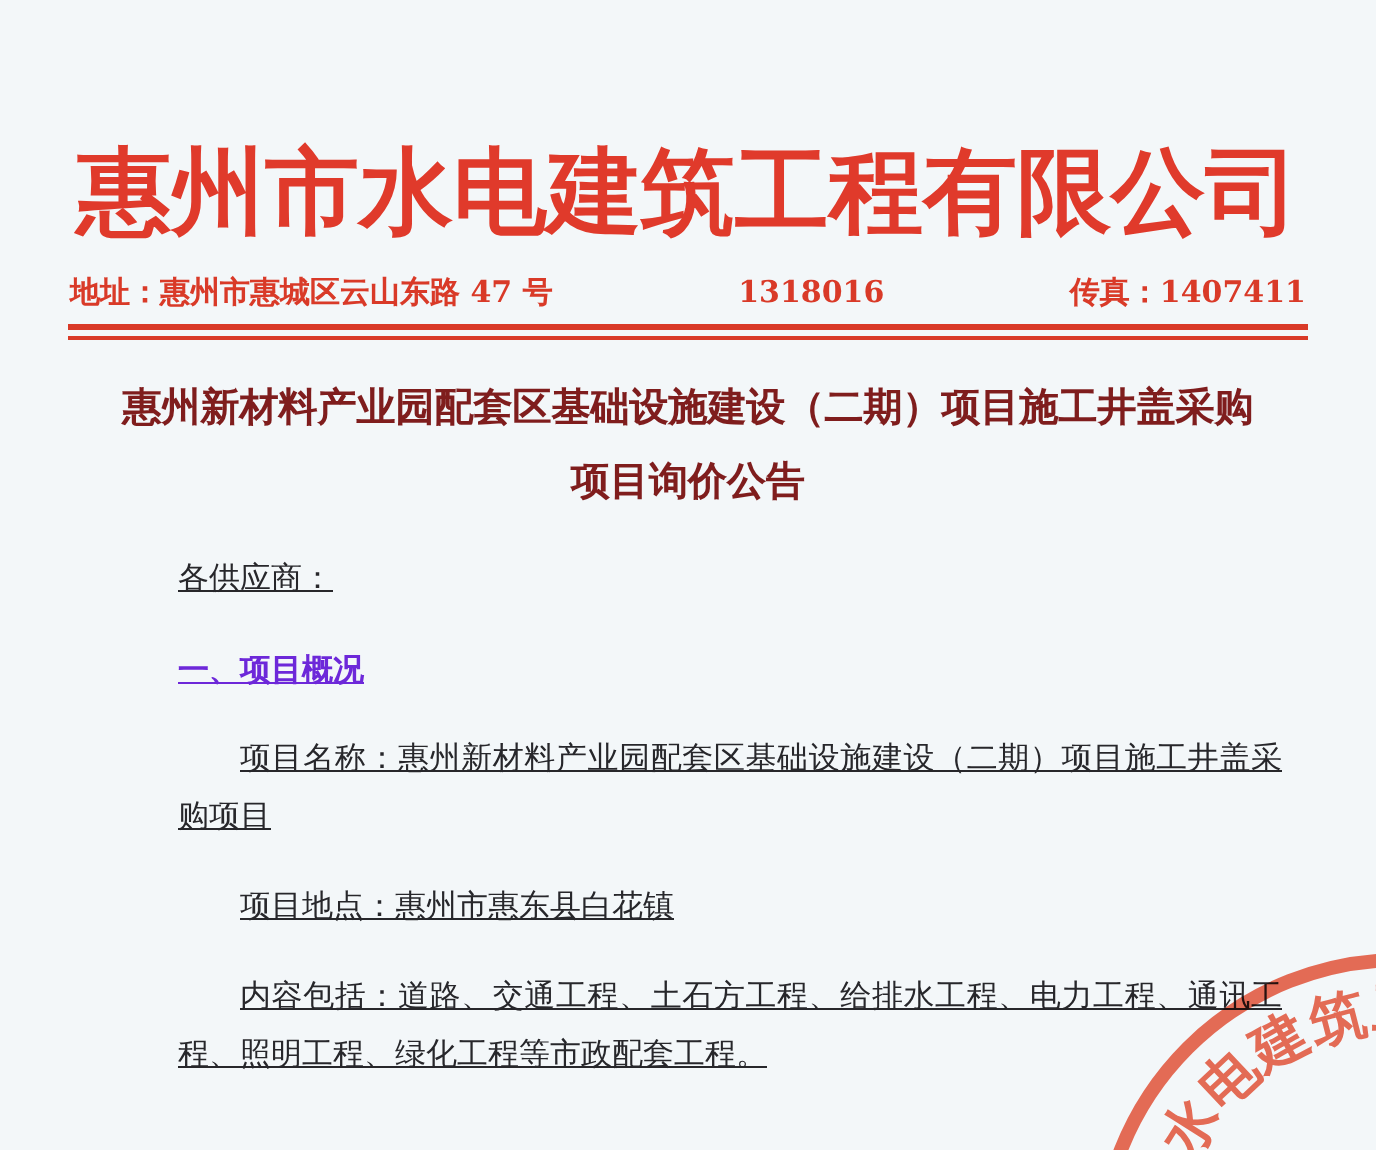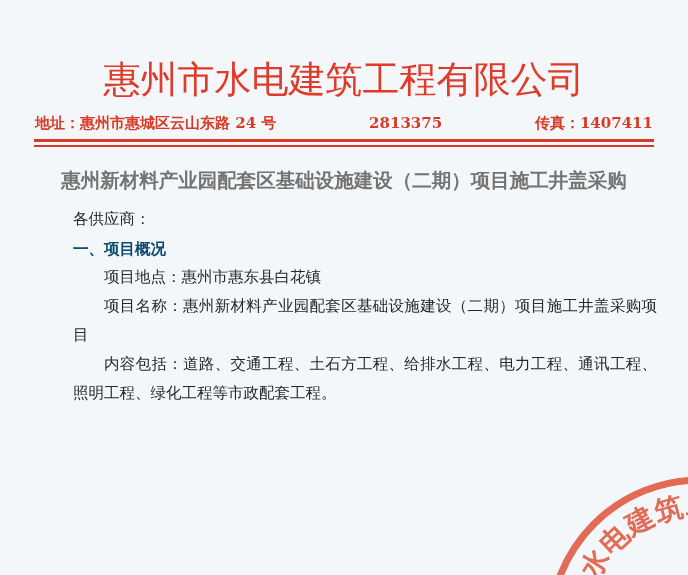--- a/index.html
+++ b/index.html
@@ -8,24 +8,24 @@
     width: 688px;
     height: 575px;
     margin: 0 auto;
     background: #f3f7f9;
     overflow: hidden;
     font-family: "DejaVu Serif", "Liberation Serif", serif;
   }
   
   .letterhead { padding-top: 56px; text-align: center; }
   .company-name {
-    margin: 0;
-    font-size: 37px;
+    margin: 10px;
+    font-size: 47px;
     line-height: 1.3;
-    font-weight: 400;
+    font-weight: 700;
     color: #e03a2b;
     letter-spacing: 0px;
     white-space: nowrap;
   }
   .contact-line {
     width: 618px;
     margin: 10px auto 0 auto;
     display: flex;
     justify-content: space-between;
     align-items: baseline;
@@ -38,36 +38,36 @@
   .rule-thick { border-top: 3.5px solid #d93a28; }
   .rule-thin  { border-top: 2px solid #d93a28; margin-top: 3px; }
   
   .doc-title {
     margin: 15px auto 0 auto;
     width: 600px;
     text-align: center;
     font-size: 19.5px;
     line-height: 37px;
     font-weight: 700;
-    color: #737373;
+    color: #7f1d1d;
   }
   
   .doc-body {
     width: 584px;
     margin: 6px 0 0 73px;
     font-size: 15.5px;
     line-height: 29px;
     color: #27272b;
     text-align: justify;
     text-justify: inter-character;
   }
-  .doc-body p { margin: 0; }
+  .doc-body p { margin: 16px; text-decoration: underline; }
   .para-indent { text-indent: 2em; }
   .salutation { text-indent: 0; }
-  .section-heading { text-indent: 0; font-weight: 700; color: #0c4a6e; }
+  .section-heading { text-indent: 0; font-weight: 700; color: #6d28d9; }
   
   .seal {
     position: absolute;
     left: 520px;
     top: 450px;
     width: 360px;
     height: 360px;
     opacity: 0.88;
     mix-blend-mode: multiply;
     pointer-events: none;
@@ -75,44 +75,45 @@
 </style>
 </head>
 <body>
 
 <div class="page">
 
   <header class="letterhead">
     <h1 class="company-name">惠州市水电建筑工程有限公司</h1>
 
     <div class="contact-line">
-      <span>地址：惠州市惠城区云山东路 24 号</span>
-      <span>2813375</span>
+      <span>地址：惠州市惠城区云山东路 47 号</span>
+      <span>1318016</span>
       <span>传真：1407411</span>
     </div>
 
     <div class="rules">
       <div class="rule-thick"></div>
       <div class="rule-thin"></div>
     </div>
   </header>
 
   <div class="doc-title">
     <div>惠州新材料产业园配套区基础设施建设（二期）项目施工井盖采购</div>
+    <div>项目询价公告</div>
   </div>
 
   <div class="doc-body">
     <p class="salutation">各供应商：</p>
 
 
     <p class="section-heading">一、项目概况</p>
 
+    <p class="para-indent">项目名称：惠州新材料产业园配套区基础设施建设（二期）项目施工井盖采购项目</p>
+
     <p class="para-indent">项目地点：惠州市惠东县白花镇</p>
-
-    <p class="para-indent">项目名称：惠州新材料产业园配套区基础设施建设（二期）项目施工井盖采购项目</p>
 
 
     <p class="para-indent">内容包括：道路、交通工程、土石方工程、给排水工程、电力工程、通讯工程、照明工程、绿化工程等市政配套工程。</p>
   </div>
 
   <svg class="seal" viewBox="0 0 360 360" xmlns="http://www.w3.org/2000/svg" xmlns:xlink="http://www.w3.org/1999/xlink">
     <circle cx="180" cy="180" r="150" fill="none" stroke="#ed5a40" stroke-width="7"></circle>
     <path id="sealArc" d="M 76,131 A 115,115 0 0 1 190,65" fill="none"></path>
     <text font-size="28" font-weight="700" fill="#ed5a40" letter-spacing="1">
       <textPath href="#sealArc" xlink:href="#sealArc">水电建筑工</textPath>

